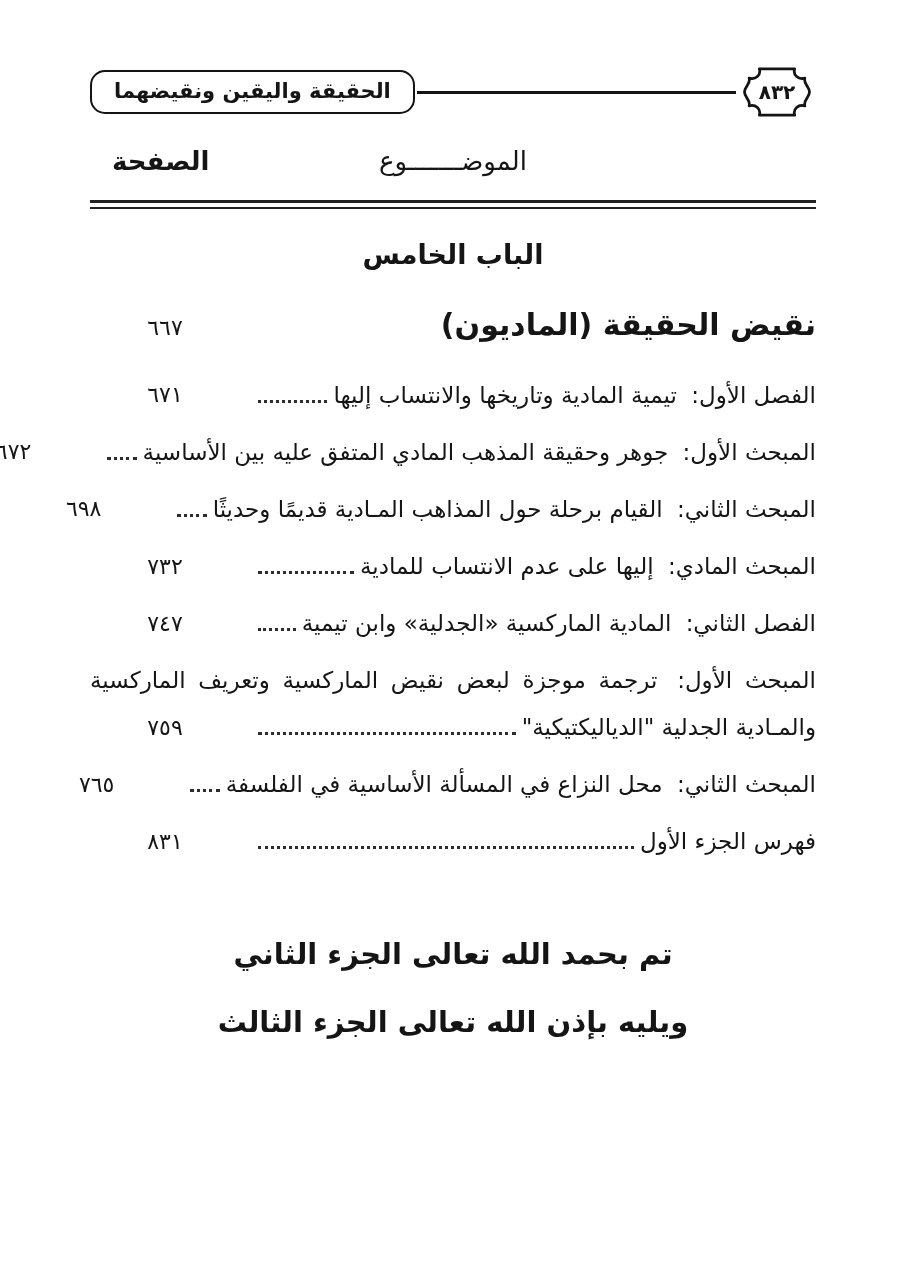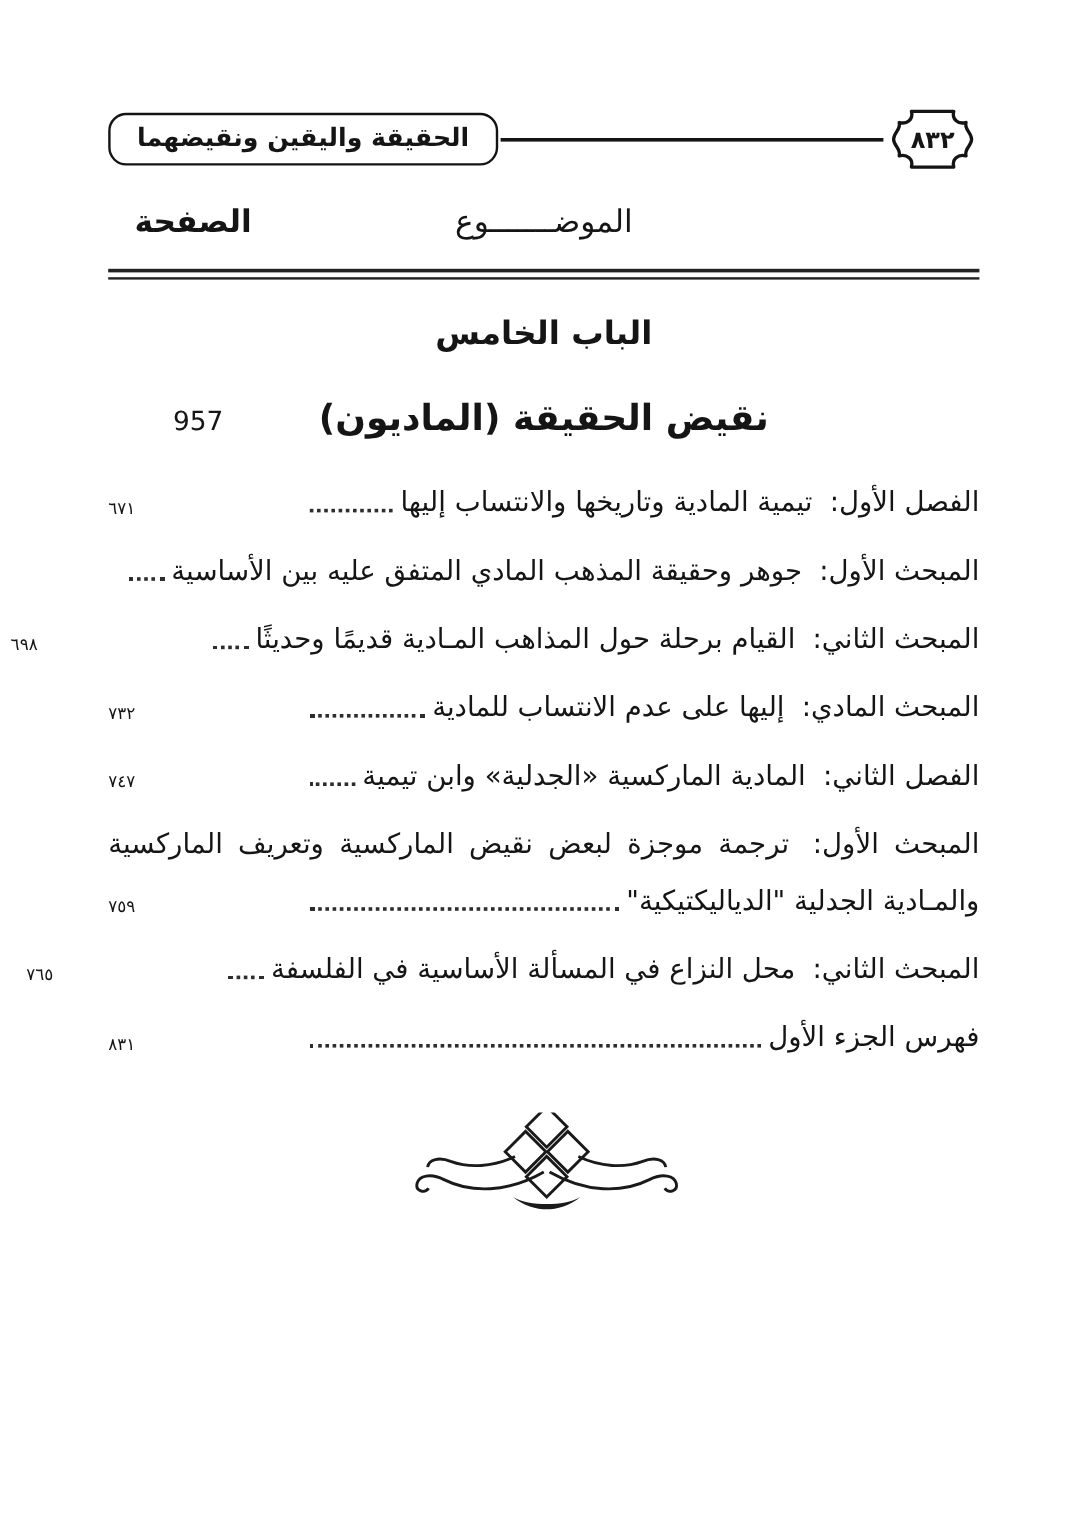--- a/index.html
+++ b/index.html
@@ -2,21 +2,21 @@
 <html lang="ar" dir="rtl"><head>
 <meta charset="utf-8">
 <style>
   html, body { margin: 0; padding: 0; background: #ffffff; }
   .page {
     position: relative;
     width: 906px; height: 1052px;
     margin: 0 auto;
     background: #ffffff;
     box-sizing: border-box;
-    padding: 86px 90px 0 90px;
+    padding: 62px 90px 0 90px;
     font-family: "DejaVu Sans", sans-serif;
     color: #151515;
     direction: rtl;
     overflow: hidden;
   }
 
   
   .header-row { display: flex; direction: ltr; align-items: center; height: 60px; }
   .title-box {
     border: 2.5px solid #141414;
@@ -52,42 +52,42 @@
     margin-top: 14px; height: 4px;
     border-top: 3px solid #222;
     border-bottom: 2px solid #222;
   }
 
   
   .chapter-heading { margin-top: 30px; text-align: center; font-size: 27px; font-weight: bold; }
   .section-title-row { position: relative; margin-top: 28px; height: 44px; }
   .section-title {
     position: absolute; left: 0; right: 0; bottom: 0;
-    text-align: center; font-size: 30px; font-weight: bold;
+    text-align: right; font-size: 30px; font-weight: bold;
   }
   .section-title-page {
     position: absolute; left: 0; bottom: 2px;
     width: 150px; text-align: center;
     font-size: 22px; font-weight: normal;
   }
 
   
   .toc { margin-top: 38px; }
   .toc-entry { margin-bottom: 26px; font-size: 23px; line-height: 1.35; }
   .entry-line { display: flex; direction: rtl; align-items: flex-end; }
   .entry-label { font-weight: normal; margin-left: 7px; }
   .entry-label:empty { margin: 0; }
   .entry-text { white-space: nowrap; }
   .leader {
     flex: 1;
     border-bottom: 3px dotted #2d2d2d;
     margin: 0 6px 8px 18px;
     min-width: 30px;
   }
-  .page-num { width: 150px; flex: 0 0 auto; text-align: left; font-size: 14px; padding-bottom: 1px; }
+  .page-num { width: 150px; flex: 0 0 auto; text-align: center; font-size: 22px; padding-bottom: 1px; }
   .justify-line { display: block; text-align: justify; text-align-last: justify; }
   .two-line .entry-line + .entry-line { margin-top: 16px; }
 
   
   .closing { margin-top: 80px; text-align: center; }
   .closing-line { font-size: 29px; font-weight: bold; }
   .closing-line + .closing-line { margin-top: 34px; }
   .ornament-wrap { margin-top: 46px; text-align: center; }
 </style>
 </head>
@@ -114,21 +114,21 @@
   <div class="columns-row">
     <span class="col-subject">الموضـــــــوع</span>
     <span class="col-page">الصفحة</span>
   </div>
 
   <div class="double-rule"></div>
 
   <div class="chapter-heading">الباب الخامس</div>
   <div class="section-title-row">
     <span class="section-title">نقيض الحقيقة (الماديون)</span>
-    <span class="section-title-page">957</span>
+    <span class="section-title-page">٦٦٧</span>
   </div>
 
   <div class="toc">
 
     <div class="toc-entry">
       <div class="entry-line">
         <span class="entry-text"><b class="entry-label">الفصل الأول:</b> <span>تيمية المادية وتاريخها والانتساب إليها</span></span>
         <span class="leader"></span>
         <span class="page-num">٦٧١</span>
       </div>
@@ -188,20 +188,24 @@
     <div class="toc-entry">
       <div class="entry-line">
         <span class="entry-text"><b class="entry-label"></b><span>فهرس الجزء الأول</span></span>
         <span class="leader"></span>
         <span class="page-num">٨٣١</span>
       </div>
     </div>
 
   </div>
 
+  <div class="closing">
+    <div class="closing-line">تم بحمد الله تعالى الجزء الثاني</div>
+    <div class="closing-line">ويليه بإذن الله تعالى الجزء الثالث</div>
+  </div>
 
   <div class="ornament-wrap">
     <svg width="240" height="96" viewBox="0 0 300 120">
       <g fill="none" stroke="#1a1a1a" stroke-width="3">
         <rect x="138" y="0" width="30" height="30" transform="rotate(45 153 15)"></rect>
         <rect x="116" y="26" width="30" height="30" transform="rotate(45 131 41)"></rect>
         <rect x="160" y="26" width="30" height="30" transform="rotate(45 175 41)"></rect>
         <rect x="138" y="52" width="30" height="30" transform="rotate(45 153 67)"></rect>
 
         <path d="M150 62 C 112 84, 74 84, 46 70 C 32 63, 20 66, 18 74 C 16 82, 26 85, 30 79"></path>

